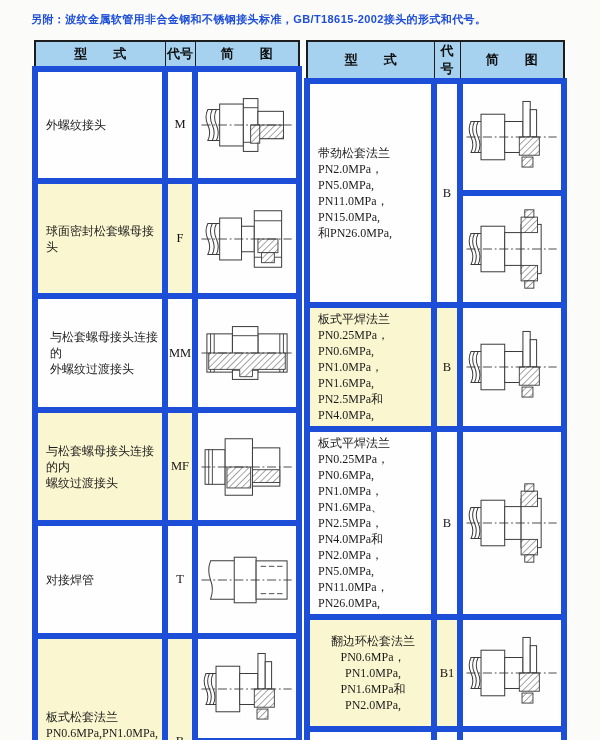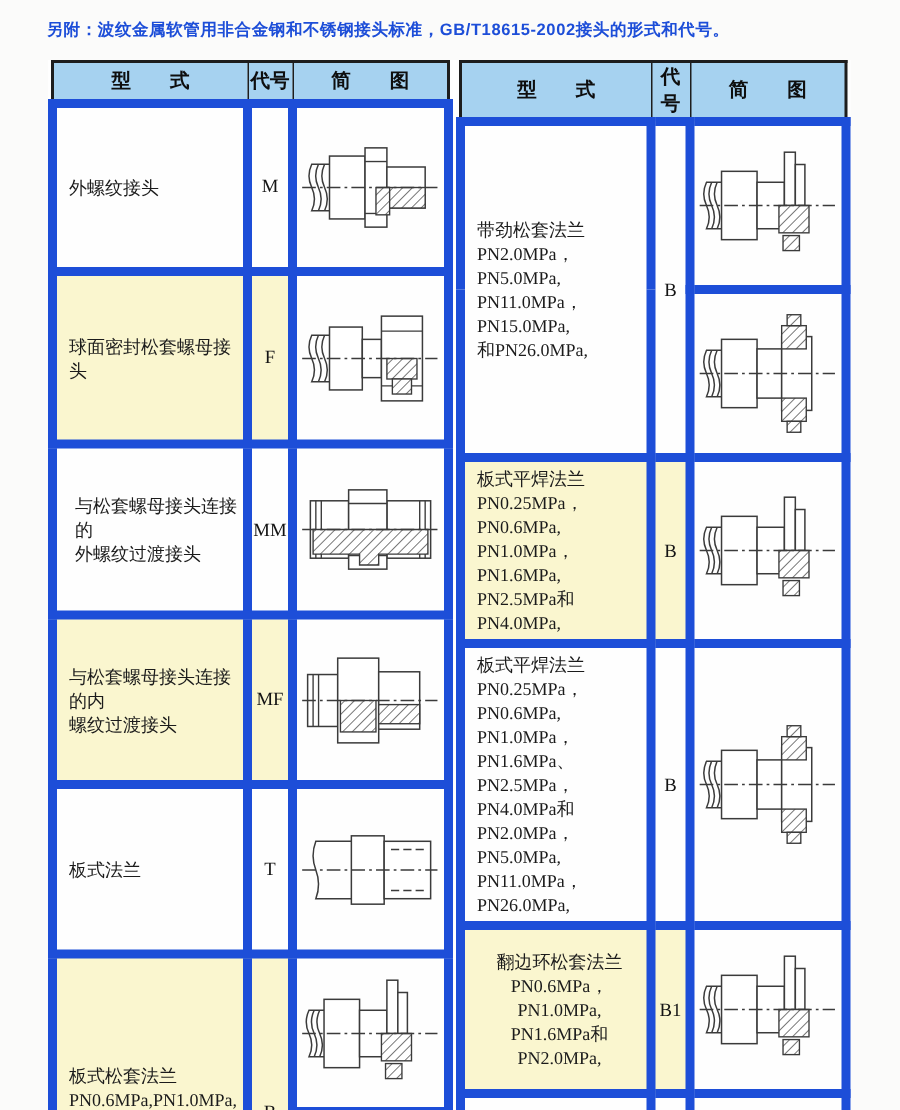--- a/index.html
+++ b/index.html
@@ -146,21 +146,21 @@
               <line x1="14" y1="26" x2="14" y2="64" stroke="#3b3b3b" stroke-width="1"></line>
               <rect x="28" y="14" width="30" height="62" stroke="#3b3b3b" stroke-width="1.1" fill="#fff"></rect>
               <rect x="58" y="24" width="30" height="42" stroke="#3b3b3b" stroke-width="1.1" fill="#fff"></rect>
               <rect x="30" y="45" width="26" height="23" stroke="#3b3b3b" stroke-width="1" fill="url(#hatch)"></rect>
               <rect x="58" y="48" width="30" height="14" stroke="#3b3b3b" stroke-width="1" fill="url(#hatch)"></rect>
               <line x1="2" y1="45" x2="101" y2="45" stroke="#3b3b3b" stroke-width="1" stroke-dasharray="10 3 2 3"></line>
             </svg>
           </td>
         </tr>
         <tr>
-          <td class="type" style="height: 90px;">板式法兰</td>
+          <td class="type" style="height: 90px;">对接焊管</td>
           <td class="code">T</td>
           <td class="diag" style="height: 90px;">
             <svg class="d" width="98" height="82" viewBox="0 0 104 90" preserveAspectRatio="xMidYMid meet">
               <path d="M38,24 H12 q-4,10.5 0,21 q4,10.5 0,21 H38" stroke="#3b3b3b" fill="none" stroke-width="1.1"></path>
               <rect x="38" y="20" width="24" height="50" stroke="#3b3b3b" stroke-width="1.1" fill="#fff"></rect>
               <rect x="62" y="24" width="34" height="42" stroke="#3b3b3b" stroke-width="1.1" fill="#fff"></rect>
               <line x1="67" y1="30" x2="93" y2="30" stroke="#3b3b3b" stroke-width="1" stroke-dasharray="6 3"></line>
               <line x1="67" y1="60" x2="93" y2="60" stroke="#3b3b3b" stroke-width="1" stroke-dasharray="6 3"></line>
               <line x1="2" y1="45" x2="101" y2="45" stroke="#3b3b3b" stroke-width="1" stroke-dasharray="10 3 2 3"></line>
             </svg>

